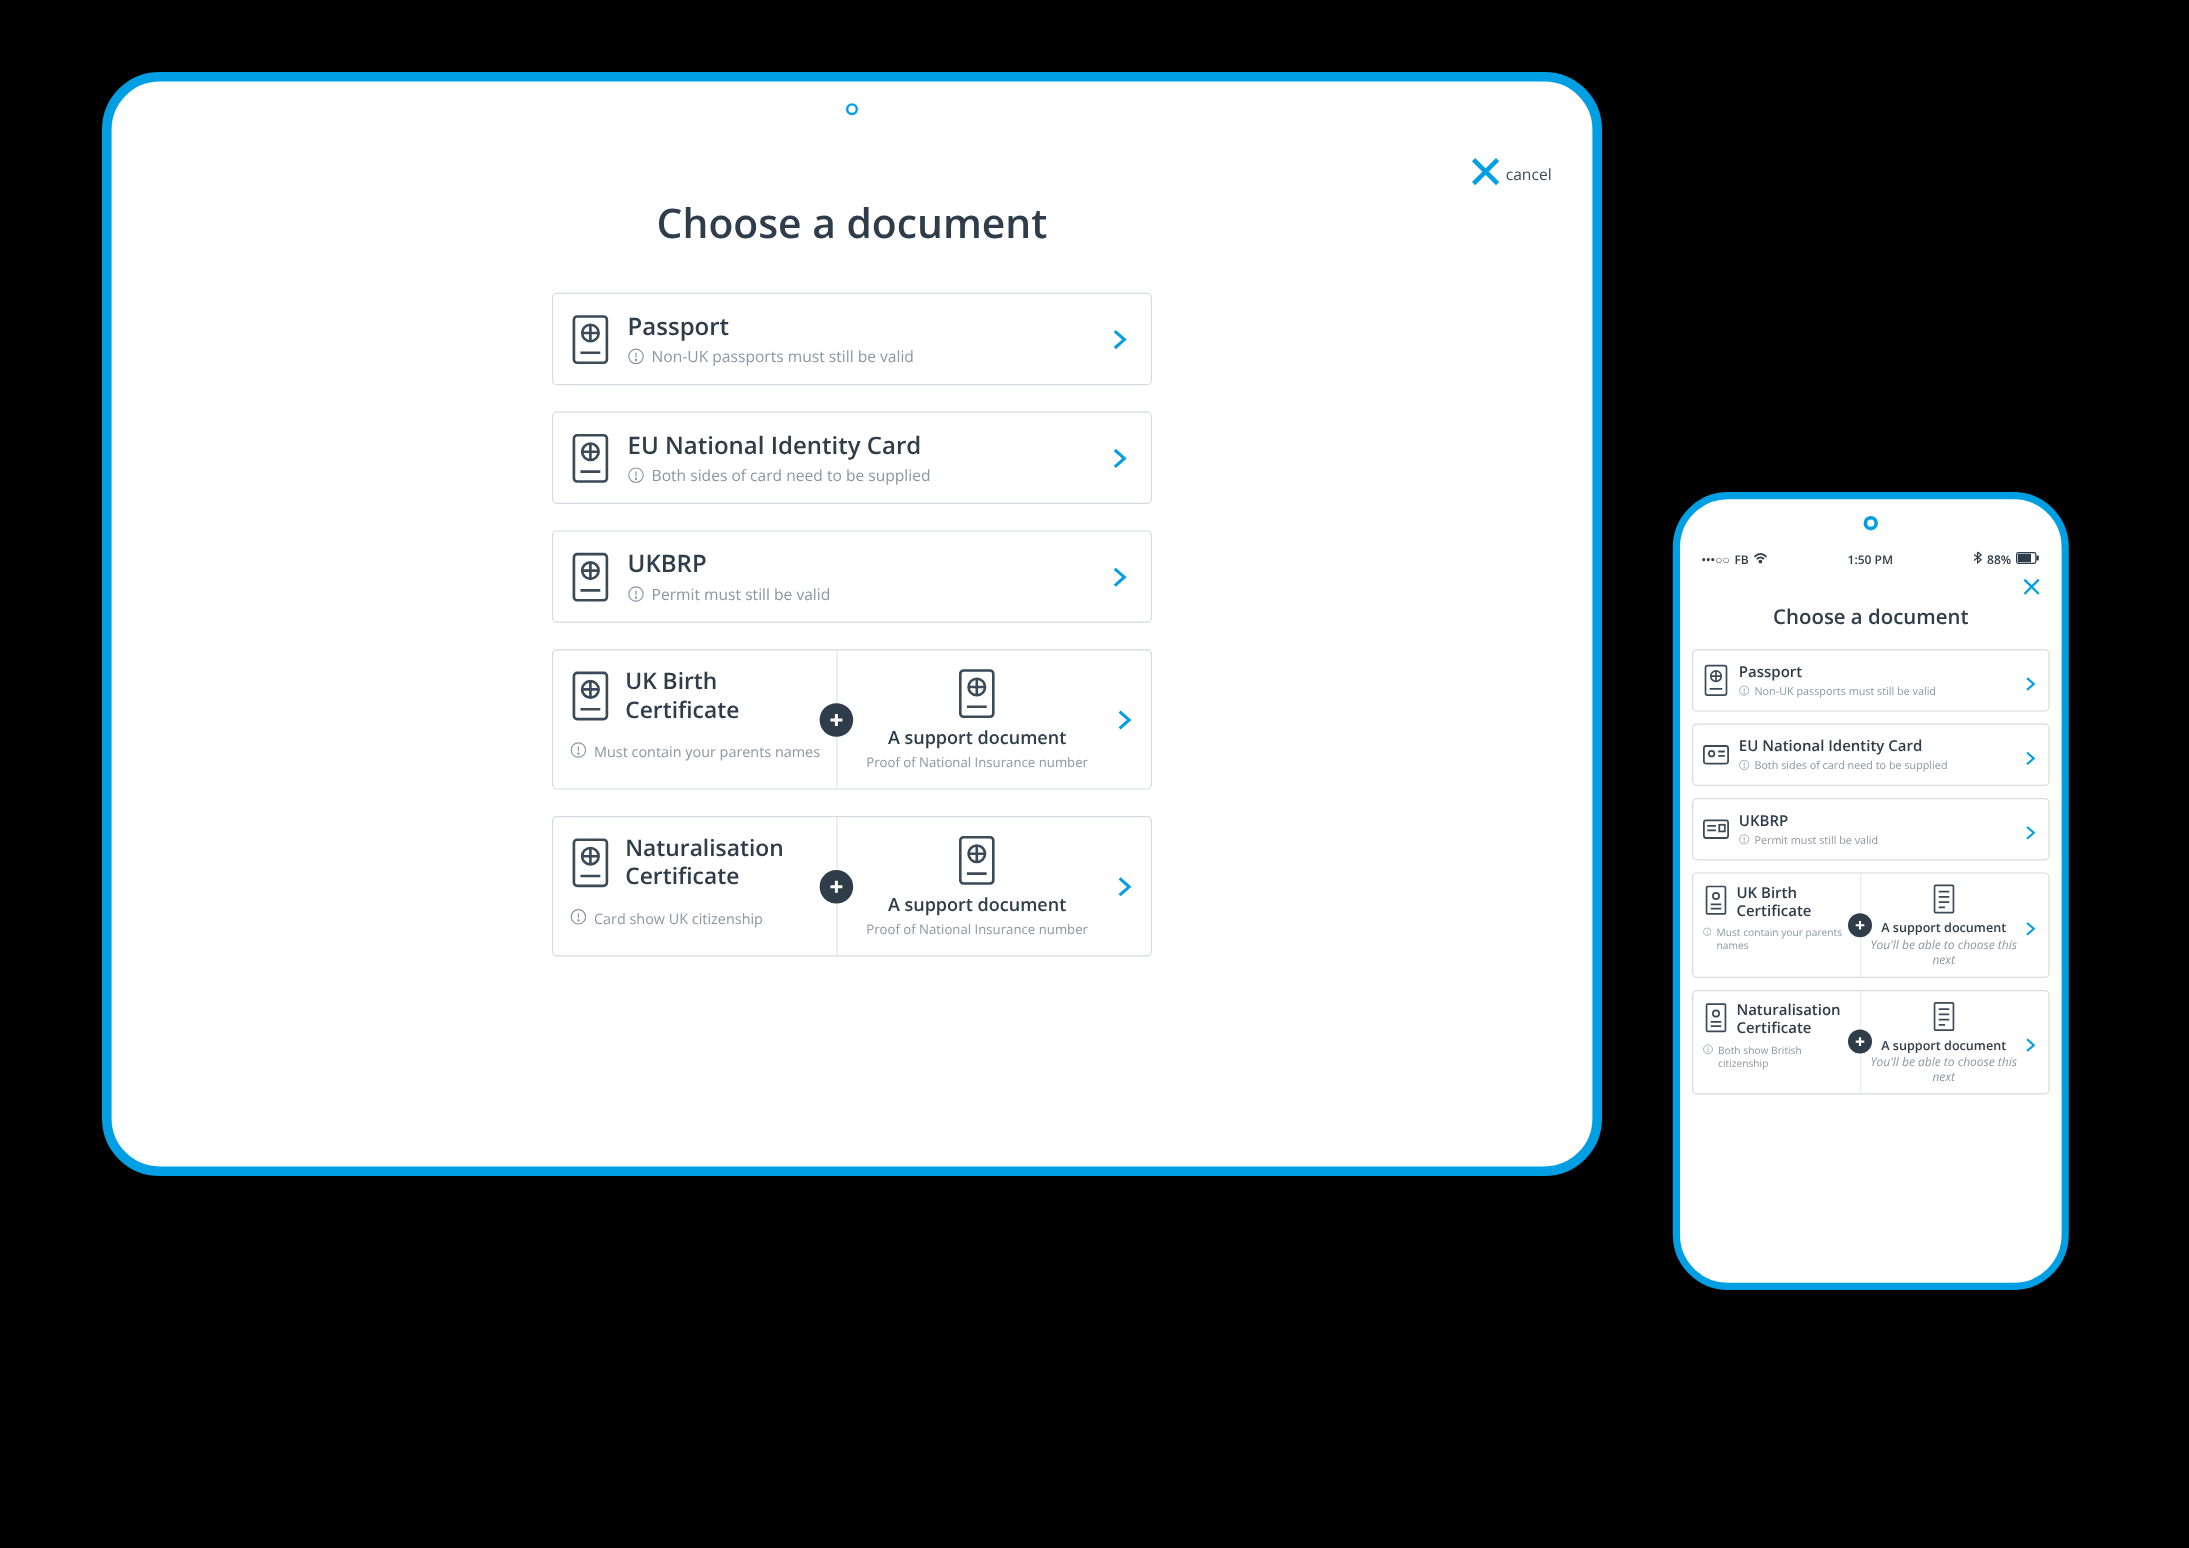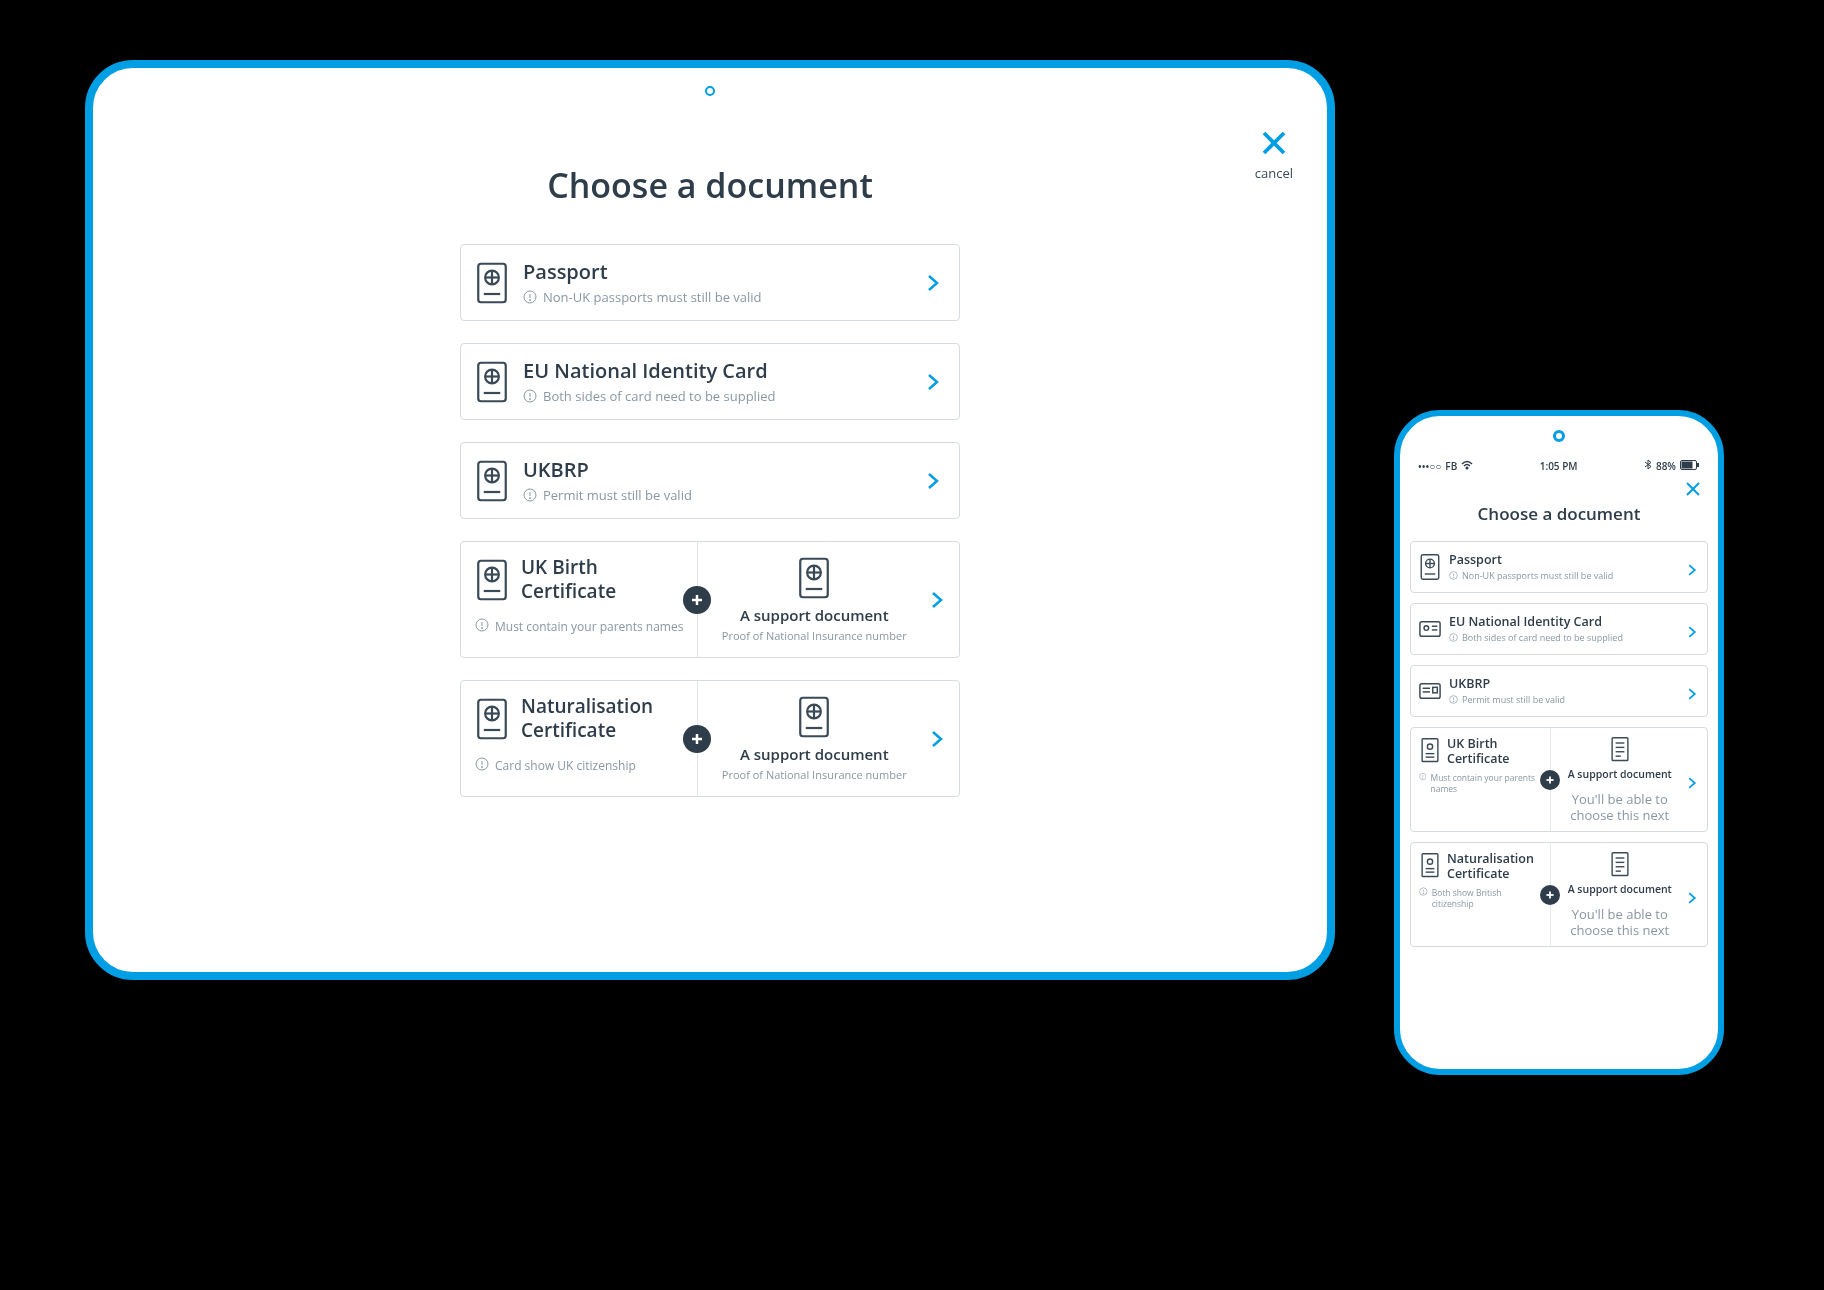--- a/index.html
+++ b/index.html
@@ -42,21 +42,21 @@
     display: flex;
     flex-direction: column;
     align-items: center;
     overflow: hidden;
   }
   .cancel-btn {
     position: absolute;
     right: 34px;
     top: 10px;
     display: flex;
-    flex-direction: column;
+    flex-direction: row;
     align-items: center;
     color: #009ee3;
     cursor: pointer;
     gap: 2px;
   }
   .cancel-btn svg { width: 30px; height: 30px; stroke: #009ee3; stroke-width: 3; }
   .cancel-btn span { font-size: 13px; color: #3a4a57; }
   .tablet-title {
     font-size: 34px;
     font-weight: 600;
@@ -277,21 +277,21 @@
   .p-split-left .row-top .p-icon { margin-right: 0; }
   .p-split-left .p-hint { font-size: 8.5px; align-items: flex-start; }
   .p-split-right {
     align-items: center;
     text-align: center;
     position: relative;
     padding-right: 26px;
   }
   .p-split-right .p-icon { margin: 0 0 4px 0; }
   .p-sup-title { font-size: 10.5px; font-weight: 600; color: #2e3d49; line-height: 1.2; }
-  .p-sup-sub { font-size: 13px; color: #8a97a3; margin-top: 10px; line-height: 1.25; }
+  .p-sup-sub { font-size: 10px; color: #8a97a3; margin-top: 0; line-height: 1.25; font-style: italic; }
   .p-plus {
     position: absolute;
     right: -10px;
     top: 50%;
     transform: translateY(-50%);
     width: 20px; height: 20px;
     background: #2e3d49;
     border-radius: 50%;
     display: flex; align-items: center; justify-content: center;
     z-index: 2;
@@ -509,21 +509,21 @@
         <span>•••○○</span>
         <span>FB</span>
         <span>
           <svg width="12" height="10" viewBox="0 0 12 10" fill="none" stroke="#2e3d49" stroke-width="1.5">
               <path d="M1 4 Q6 -1 11 4"></path>
               <path d="M3 6 Q6 3 9 6"></path>
               <circle cx="6" cy="8" r="0.8" fill="#2e3d49"></circle>
             </svg>
         </span>
       </div>
-      <span>1:05 PM</span>
+      <span>1:50 PM</span>
       <div class="status-right">
         <span>
           <svg width="8" height="11" viewBox="0 0 8 11" fill="none" stroke="#2e3d49" stroke-width="1">
               <path d="M4 1 L4 10 L7 7.5 L1 3 M4 1 L7 3.5 L1 8"></path>
             </svg>
         </span>
         <span>88%</span>
         <span>
           <svg width="20" height="10" viewBox="0 0 20 10">
               <rect x="0.5" y="0.5" width="16" height="9" rx="1.5" fill="none" stroke="#2e3d49"></rect>

